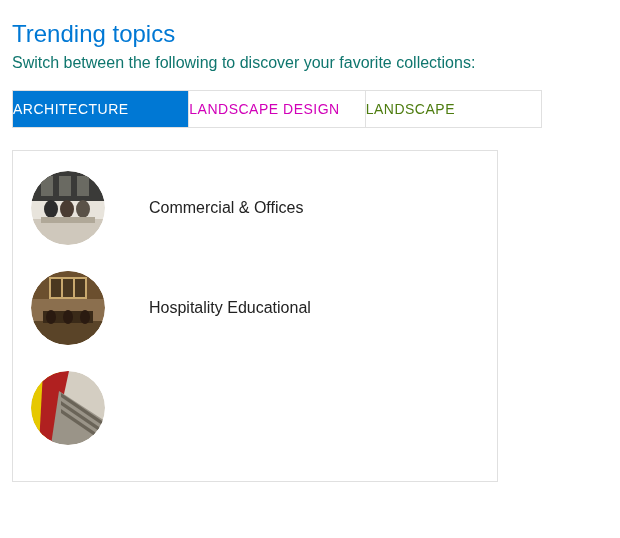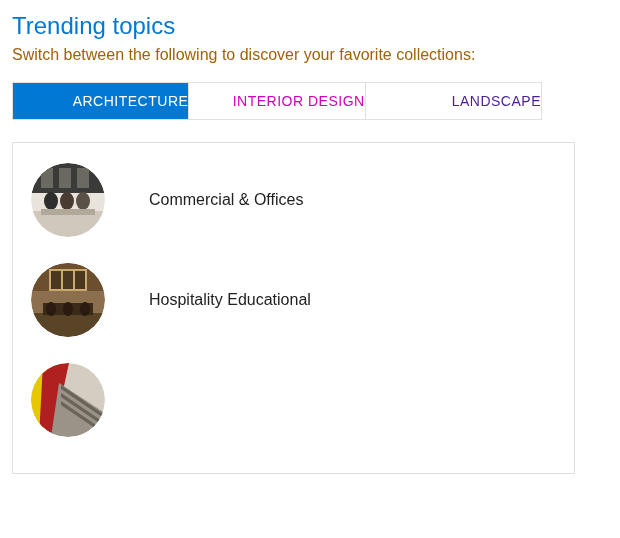--- a/index.html
+++ b/index.html
@@ -7,53 +7,54 @@
       font-family: 'Segoe UI', -apple-system, BlinkMacSystemFont, sans-serif;
       background: #fff;
       padding: 12px;
       width: 620px;
     }
     .heading {
       color: #0078d4;
       font-size: 24px;
       font-weight: 400;
       margin-bottom: 6px;
+      margin-top: 8px;
     }
     .subtitle {
-      color: #a16207;
+      color: #0f766e;
       font-size: 16px;
       font-weight: 400;
       margin-bottom: 18px;
     }
     .tabs {
       display: flex;
       width: 530px;
       border: 1px solid #e0e0e0;
     }
     .tab {
       flex: 1;
-      text-align: right;
+      text-align: left;
       padding: 10px 0;
       font-size: 14px;
       font-weight: 400;
       letter-spacing: 0.5px;
       cursor: pointer;
       background: #fff;
       border-right: 1px solid #e0e0e0;
       user-select: none;
     }
     .tab:last-child { border-right: none; }
     .tab.active {
       background: #0078d4;
       color: #fff;
     }
     .tab-interior { color: #d100b8; }
-    .tab-landscape { color: #4c1d95; }
+    .tab-landscape { color: #4d7c0f; }
     .panel {
-      width: 563px;
+      width: 486px;
       border: 1px solid #e0e0e0;
       margin-top: 22px;
       padding: 20px 18px 10px 18px;
     }
     .list-item {
       display: flex;
       align-items: center;
       margin-bottom: 26px;
     }
     .thumb {
@@ -76,21 +77,21 @@
     }
   </style>
 </head>
 <body>
 
 <h1 class="heading">Trending topics</h1>
 <p class="subtitle">Switch between the following to discover your favorite collections:</p>
 
 <div class="tabs">
   <div class="tab active">ARCHITECTURE</div>
-  <div class="tab tab-interior">INTERIOR DESIGN</div>
+  <div class="tab tab-interior">LANDSCAPE DESIGN</div>
   <div class="tab tab-landscape">LANDSCAPE</div>
 </div>
 
 <div class="panel">
 
   <div class="list-item">
     <div class="thumb">
       <svg viewBox="0 0 74 74">
         <defs>
             <clipPath id="c1">

